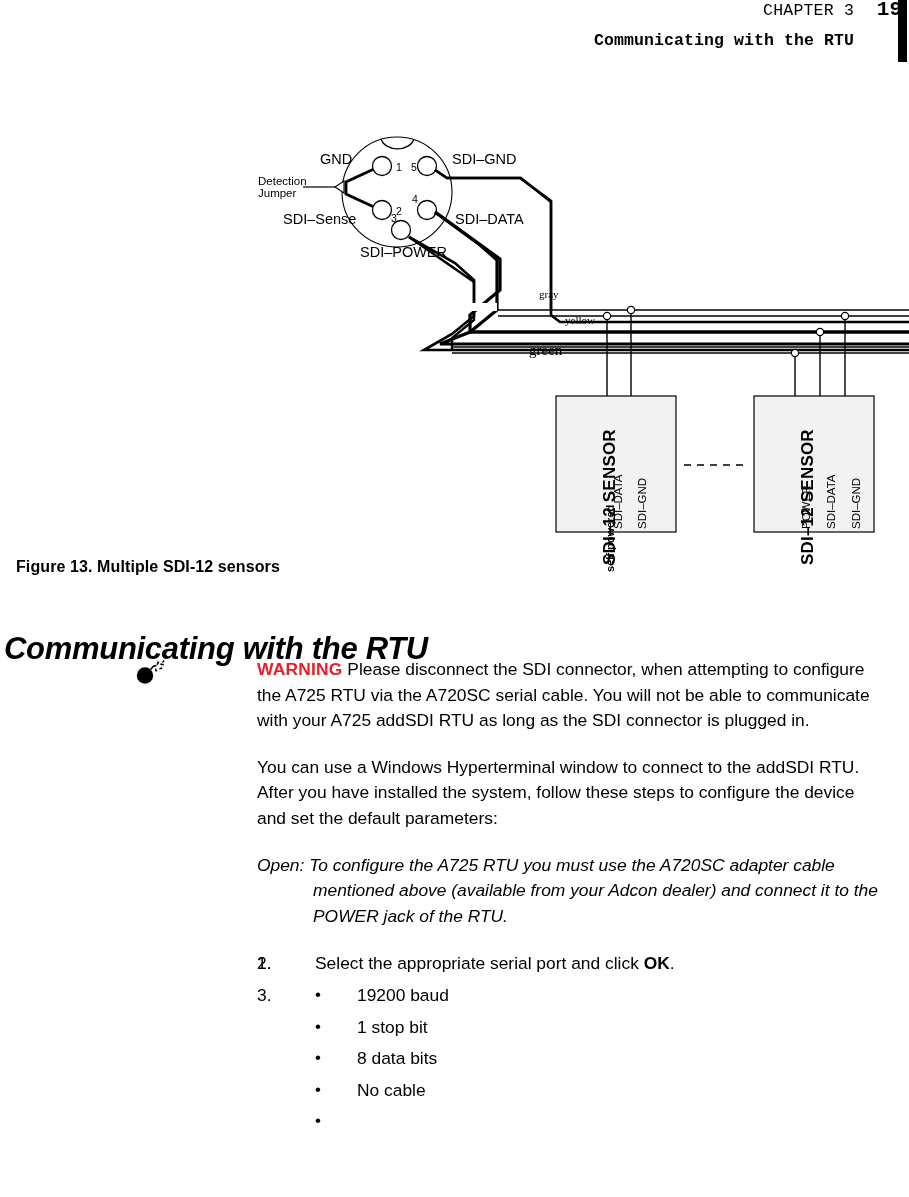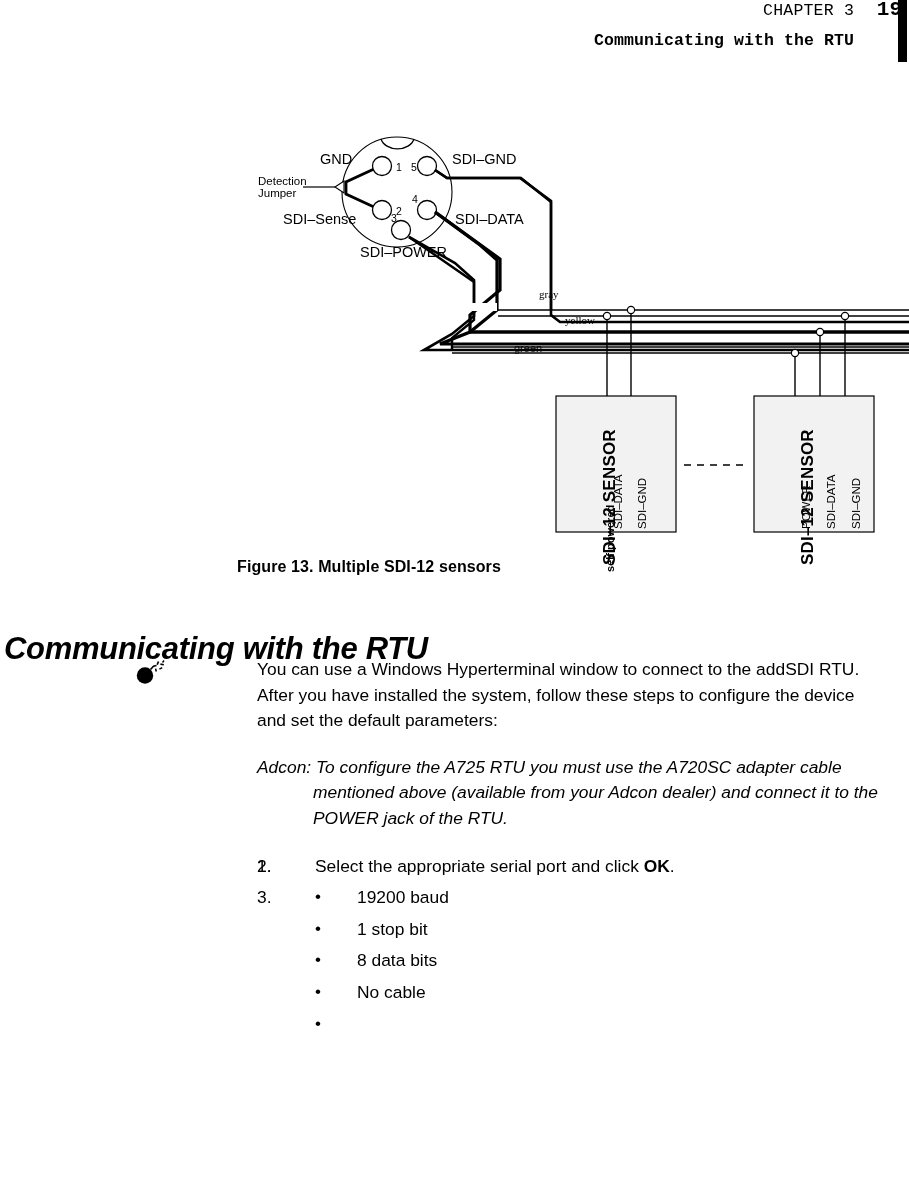--- a/index.html
+++ b/index.html
@@ -67,24 +67,23 @@
     position: absolute;
     left: 0;
     top: 120px;
     width: 909px;
     height: 470px;
   }
   .figure-svg { display: block; }
 
   .fig-caption {
     position: absolute;
-    left: 4px;
+    left: 16px;
     top: 558px;
     width: 730px;
-    text-align: center;
     font-size: 16px;
     font-weight: bold;
     letter-spacing: .1px;
   }
 
   
   .section-heading {
     position: absolute;
     left: 4px;
     top: 610px;
@@ -263,21 +262,21 @@
   </div>
 
   <div style="position:absolute; left:283px; top:91px; font-size:14.5px;">SDI–Sense</div>
 
   <div style="position:absolute; left:455px; top:91px; font-size:14.5px;">SDI–DATA</div>
 
   <div style="position:absolute; left:360px; top:124px; font-size:14.5px;">SDI–POWER</div>
 
   <div style="position:absolute; left:539px; top:168px; font-size:11px; font-family:'Liberation Serif',serif;">gray</div>
   <div style="position:absolute; left:521px; top:194px; font-size:11px; font-family:Liberation Serif, serif;margin-left:44px;">yellow</div>
-  <div style="position:absolute; left:514px; top:222px; font-size:11px; font-family:Liberation Sans, sans-serif;">green</div>
+  <div style="position:absolute; left:529px; top:222px; font-size:15px; font-family:Liberation Serif, serif;">green</div>
 
   <div style="position:absolute; left:505px; top:330px; width:210px; transform:rotate(-90deg); font-size:17px; font-weight:bold; letter-spacing:.2px; text-align:left;">SDI–12 SENSOR</div>
   <div style="position:absolute; left:510px; top:346px; width:200px; transform:rotate(-90deg); font-size:11px; font-weight:bold; text-align:left;">self powered</div>
 
   <div style="position:absolute; left:543px; top:328px; width:150px; transform:rotate(-90deg); font-size:11.5px; text-align:left;">SDI–DATA</div>
   <div style="position:absolute; left:567px; top:328px; width:150px; transform:rotate(-90deg); font-size:11.5px; text-align:left;">SDI–GND</div>
 
   <div style="position:absolute; left:703px; top:330px; width:210px; transform:rotate(-90deg); font-size:17px; font-weight:bold; letter-spacing:.2px; text-align:left;">SDI–12 SENSOR</div>
 
   <div style="position:absolute; left:731px; top:328px; width:150px; transform:rotate(-90deg); font-size:11.5px; text-align:left;">POWER</div>
@@ -296,25 +295,28 @@
     <rect x="24" y="2.4" width="1.7" height="3.4" transform="rotate(22 24.8 4.1)"></rect>
     <rect x="27.4" y="4.6" width="3.4" height="1.6" transform="rotate(10 29.1 5.4)"></rect>
     <rect x="26.2" y="8.6" width="3.2" height="1.5" transform="rotate(-28 27.8 9.3)"></rect>
     <rect x="22.2" y="9.6" width="1.5" height="3.0" transform="rotate(-14 22.9 11.1)"></rect>
     <rect x="29.6" y="1.2" width="1.4" height="2.6" transform="rotate(38 30.3 2.5)"></rect>
   </g>
 </svg>
 
 <div class="body-col">
 
+  <p class="para">
+    <span class="warning-word">WARNING</span><span> Please disconnect the SDI connector, when attempting to configure the A725 RTU via the A720SC serial cable. You will not be able to communicate with your A725 addSDI RTU as long as the SDI connector is plugged in.</span>
+  </p>
 
   <p class="para">You can use a Windows Hyperterminal window to connect to the addSDI RTU. After you have installed the system, follow these steps to configure the device and set the default parameters:</p>
 
   <p class="note-para">
-    <span class="note-label">Adcon:</span><span> To configure the A725 RTU you must use the A720SC adapter cable mentioned above (available from your Adcon dealer) and connect it to the POWER jack of the RTU.</span>
+    <span class="note-label">Open:</span><span> To configure the A725 RTU you must use the A720SC adapter cable mentioned above (available from your Adcon dealer) and connect it to the POWER jack of the RTU.</span>
   </p>
 
   <ol class="ol-steps">
     <li>
       <span class="num">1.</span>
     </li>
     <li>
       <span class="num">2.</span><span>Select the appropriate serial port and click </span><b class="ok">OK</b><span>.</span>
     </li>
     <li>

